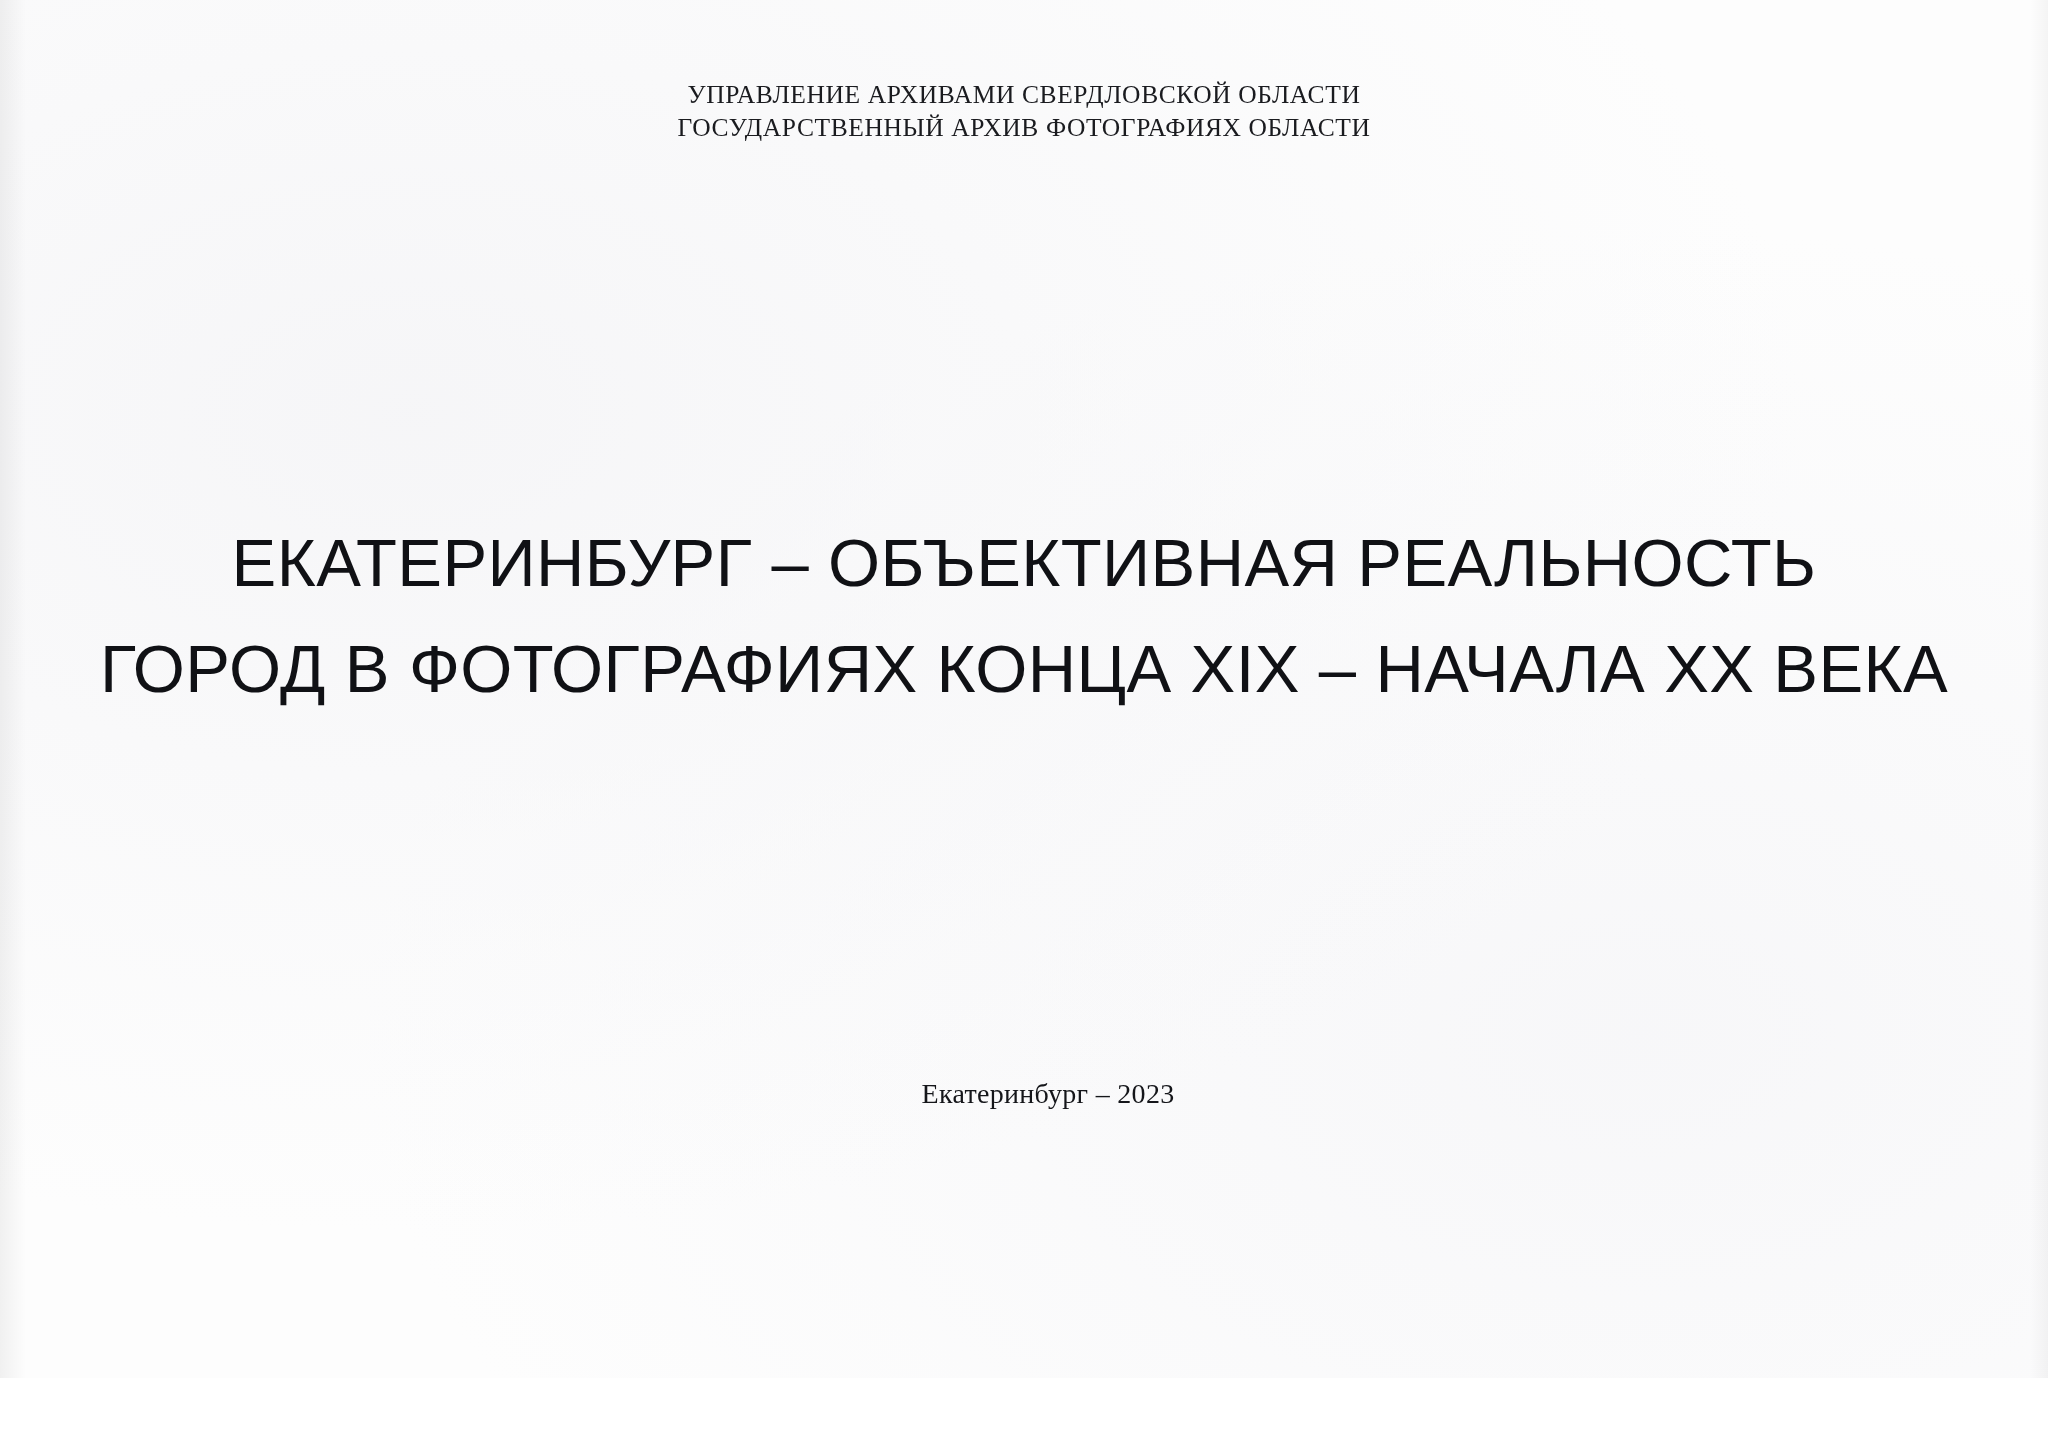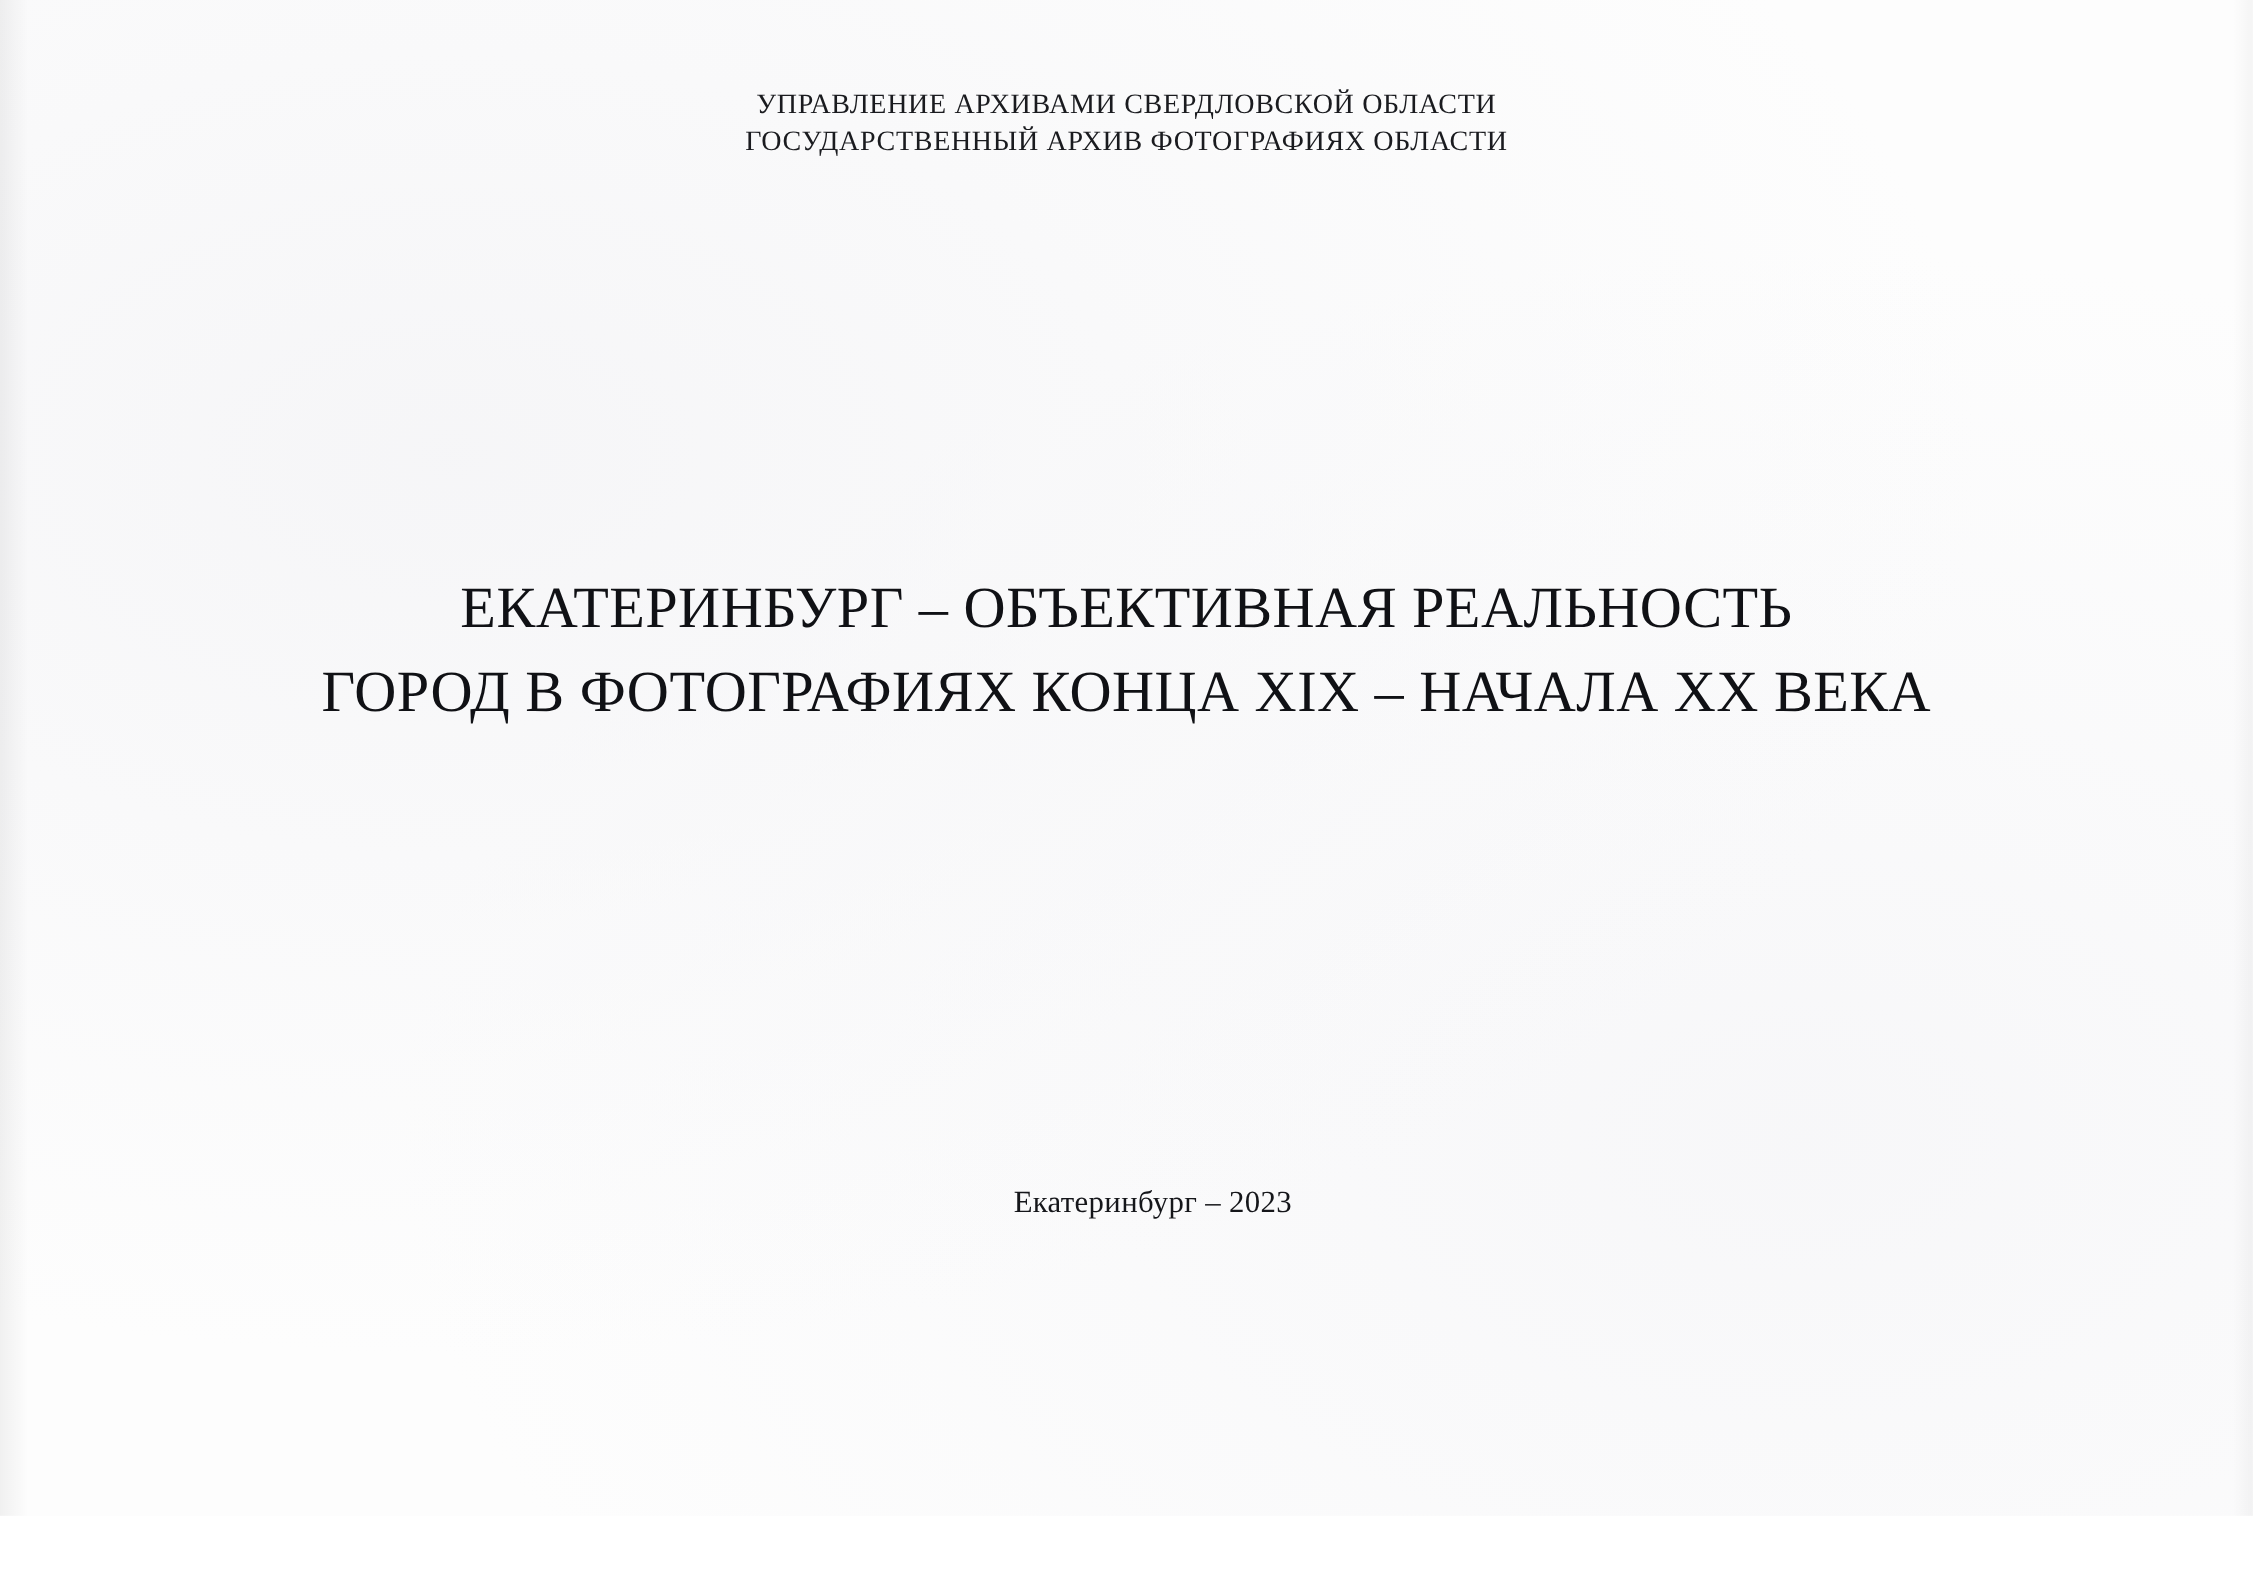--- a/index.html
+++ b/index.html
@@ -59,29 +59,29 @@
   }
 
   .title-block {
     position: absolute;
     top: 520px;
     left: 0;
     right: 0;
     text-align: center;
   }
   .title-line {
-    font-family: Liberation Serif, serif;
-    font-size: 53px;
+    font-family: Liberation Sans, sans-serif;
+    font-size: 67px;
     line-height: 1.28;
     letter-spacing: 0.4px;
     color: #101115;
     white-space: nowrap;
   }
   .title-line + .title-line {
-    margin-top: 8px;
+    margin-top: 20px;
   }
 
   .imprint-block {
     position: absolute;
     bottom: 268px;
     left: 0;
     right: 0;
     text-align: center;
     padding-left: 48px;
   }

